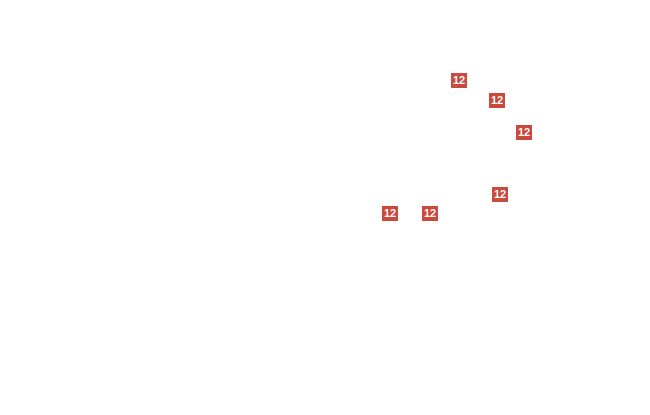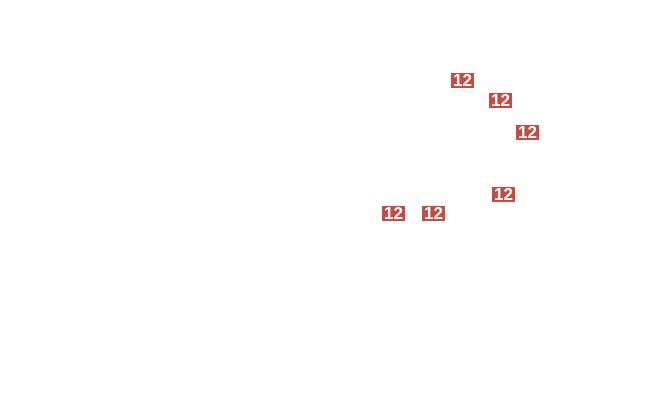--- a/index.html
+++ b/index.html
@@ -20,21 +20,21 @@
   }
   .callout-badge {
     position: absolute;
     min-width: 16px;
     height: 15px;
     box-sizing: border-box;
     padding: 0 2px;
     display: flex;
     align-items: center;
     justify-content: center;
-    font-size: 17px;
+    font-size: 11px;
     font-weight: bold;
     line-height: 1;
     cursor: pointer;
     user-select: none;
   }
 </style>
 </head>
 <body>
 
 <div class="diagram-canvas">

